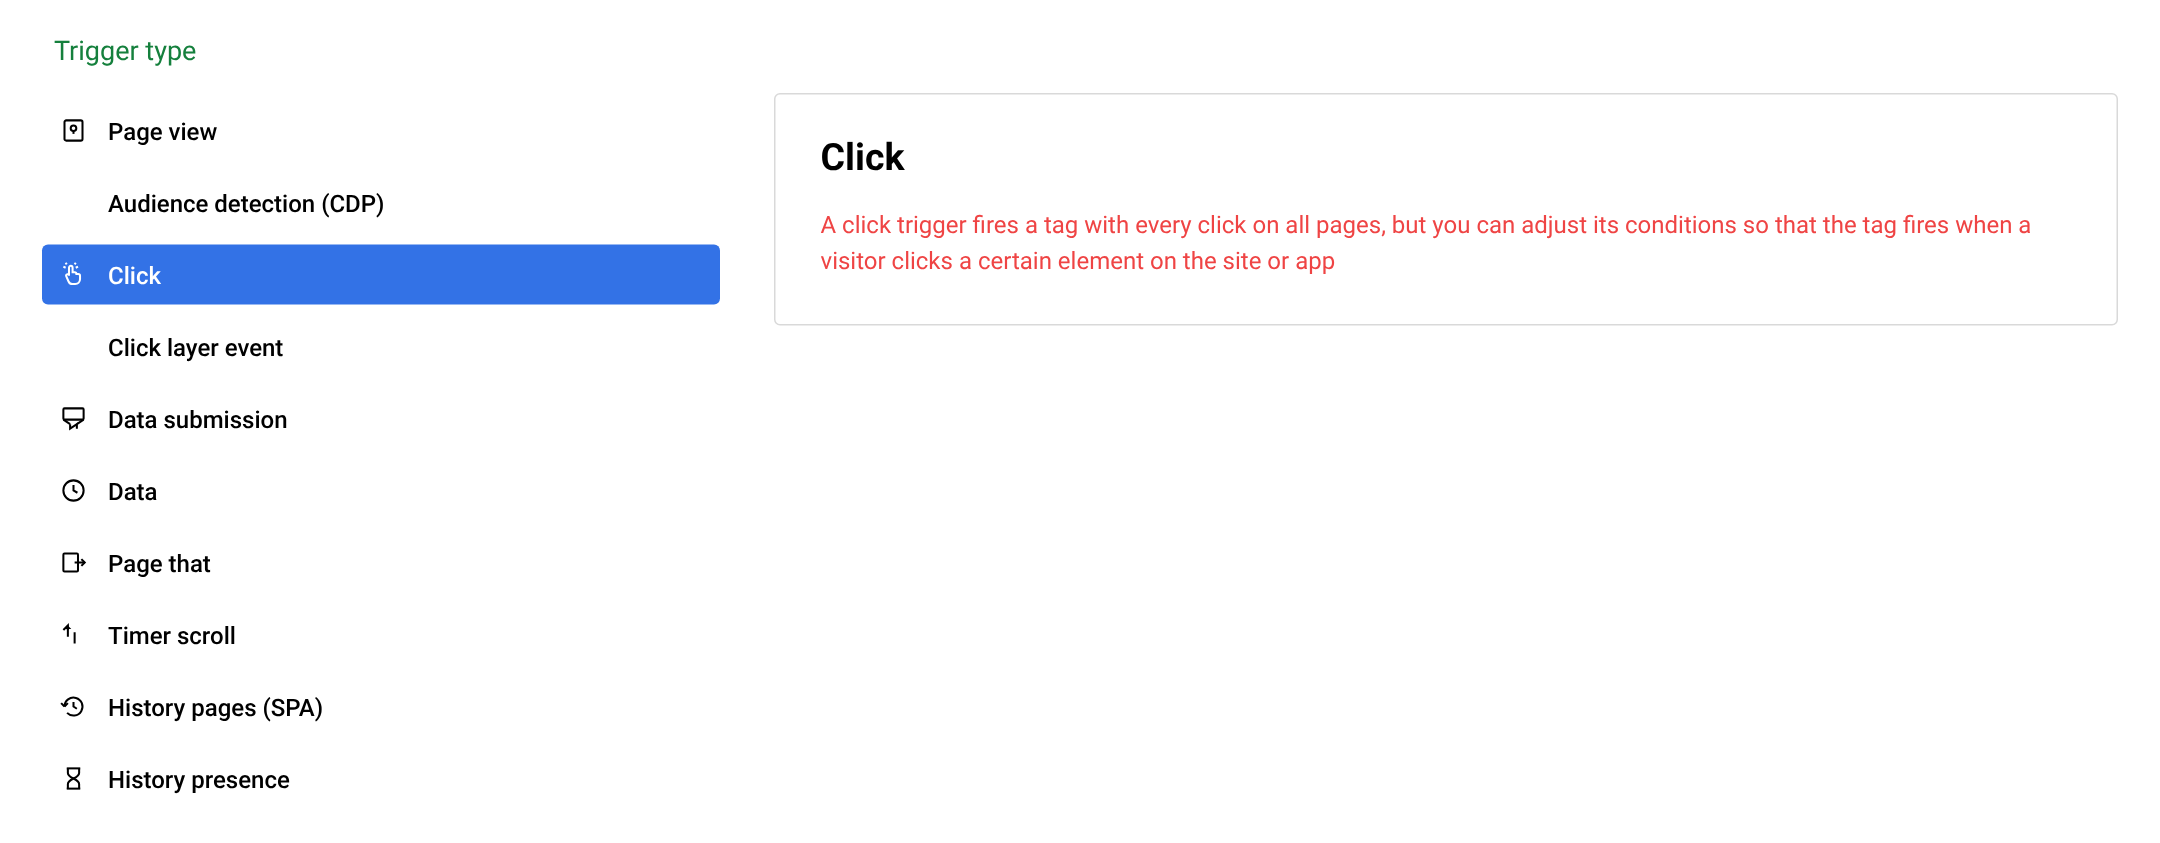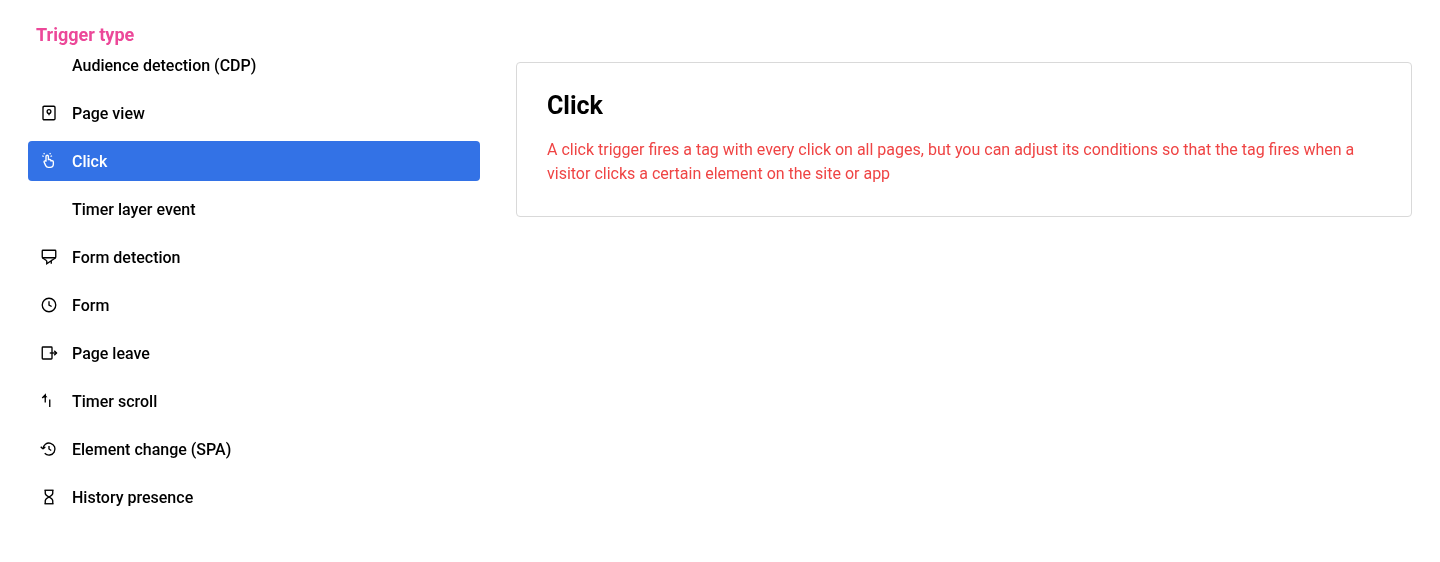--- a/index.html
+++ b/index.html
@@ -18,22 +18,23 @@
     .container {
       display: flex;
       gap: 36px;
     }
     .sidebar {
       width: 452px;
       flex-shrink: 0;
     }
     .section-title {
       font-size: 18px;
-      font-weight: 700;
-      color: #ec4899;
+      font-weight: 400;
+      color: #15803d;
+      margin-bottom: 22px;
       padding-left: 8px;
     }
     .trigger-list {
       display: flex;
       flex-direction: column;
       gap: 8px;
     }
     .trigger-item {
       display: flex;
       align-items: center;
@@ -89,41 +90,41 @@
 </head>
 <body>
 
 <div class="container">
   <div class="sidebar">
     <h2 class="section-title">Trigger type</h2>
     <div class="trigger-list">
 
       <div class="trigger-item">
         <span class="icon">
+          <svg viewBox="0 0 24 24" stroke-width="1.8">
+              <rect x="4" y="3" width="16" height="18" rx="1.5"></rect>
+              <circle cx="12" cy="10" r="2.5"></circle>
+              <path d="M12 12.5 L12 15"></path>
+            </svg>
+        </span>
+        <span>Page view</span>
+      </div>
+
+      <div class="trigger-item">
+        <span class="icon">
           <svg viewBox="0 0 24 24" stroke-width="0" fill="currentColor">
               <circle cx="8.5" cy="8" r="3.5"></circle>
               <path d="M2 19 C2 15 5 13 8.5 13 C12 13 15 15 15 19 Z"></path>
               <circle cx="16.5" cy="8.5" r="3"></circle>
               <path d="M13.5 19 C14 15.5 16 14 18 14 C20.5 14 22 16 22 19 Z"></path>
             </svg>
         </span>
         <span>Audience detection (CDP)</span>
       </div>
 
-      <div class="trigger-item">
-        <span class="icon">
-          <svg viewBox="0 0 24 24" stroke-width="1.8">
-              <rect x="4" y="3" width="16" height="18" rx="1.5"></rect>
-              <circle cx="12" cy="10" r="2.5"></circle>
-              <path d="M12 12.5 L12 15"></path>
-            </svg>
-        </span>
-        <span>Page view</span>
-      </div>
-
       <div class="trigger-item selected">
         <span class="icon">
           <svg viewBox="0 0 24 24" stroke-width="1.8">
               <path d="M8 13 L8 6 C8 5 8.7 4.3 9.6 4.3 C10.5 4.3 11.2 5 11.2 6 L11.2 10 L13 10 C13.9 10 14.6 10.7 14.6 11.6 L16.2 11.6 C17.1 11.6 17.8 12.3 17.8 13.2 L17.8 16 C17.8 18.5 16 20.5 13.5 20.5 L11 20.5 C9.5 20.5 8.2 19.5 7.6 18.2 L5.5 13.5 C5.2 12.8 5.6 12 6.4 11.8 C7.1 11.6 7.8 12 8 12.7 Z"></path>
               <path d="M5 6 L3 5"></path>
               <path d="M6 3 L5 1.5"></path>
               <path d="M13 3 L14 1.5"></path>
               <path d="M14 6 L16 5"></path>
             </svg>
         </span>
@@ -131,54 +132,54 @@
       </div>
 
       <div class="trigger-item">
         <span class="icon">
           <svg viewBox="0 0 24 24" stroke-width="0" fill="currentColor">
               <path d="M12 3 L21 8 L12 13 L3 8 Z"></path>
               <path d="M3 12 L12 17 L21 12 L21 13.5 L12 18.5 L3 13.5 Z"></path>
               <path d="M3 16 L12 21 L21 16 L21 17.5 L12 22.5 L3 17.5 Z"></path>
             </svg>
         </span>
-        <span>Timer layer event</span>
+        <span>Click layer event</span>
       </div>
 
       <div class="trigger-item">
         <span class="icon">
           <svg viewBox="0 0 24 24" stroke-width="1.8">
               <rect x="3" y="3" width="18" height="10" rx="1"></rect>
               <path d="M9 17 L9 21 L15 17 L15 21"></path>
               <path d="M3 13 L9 17"></path>
               <path d="M21 13 L15 17"></path>
             </svg>
         </span>
-        <span>Form detection</span>
+        <span>Data submission</span>
       </div>
 
       <div class="trigger-item">
         <span class="icon">
           <svg viewBox="0 0 24 24" stroke-width="1.8">
               <circle cx="12" cy="12" r="9"></circle>
               <path d="M12 7 L12 12 L15.5 14"></path>
             </svg>
         </span>
-        <span>Form</span>
+        <span>Data</span>
       </div>
 
       <div class="trigger-item">
         <span class="icon">
           <svg viewBox="0 0 24 24" stroke-width="1.8">
               <rect x="3" y="4" width="13" height="16" rx="1"></rect>
               <path d="M13 12 L22 12"></path>
               <path d="M19 9 L22 12 L19 15"></path>
             </svg>
         </span>
-        <span>Page leave</span>
+        <span>Page that</span>
       </div>
 
       <div class="trigger-item">
         <span class="icon">
           <svg viewBox="0 0 24 24" stroke-width="1.8">
               <path d="M7 8 L7 4 L3 8"></path>
               <path d="M7 4 L7 14"></path>
               <path d="M13 20 L17 16 L13 20 L9 16" fill="currentColor" stroke="none"></path>
               <path d="M13 20 L13 10" stroke-width="1.8"></path>
               <path d="M4 7 L7 4 L10 7" fill="currentColor" stroke="none"></path>
@@ -189,21 +190,21 @@
 
       <div class="trigger-item">
         <span class="icon">
           <svg viewBox="0 0 24 24" stroke-width="1.8">
               <path d="M4 12 A8 8 0 1 1 6.3 17.7"></path>
               <path d="M4 12 L1 9"></path>
               <path d="M4 12 L7 9"></path>
               <path d="M12 8 L12 12 L15 14"></path>
             </svg>
         </span>
-        <span>Element change (SPA)</span>
+        <span>History pages (SPA)</span>
       </div>
 
       <div class="trigger-item">
         <span class="icon">
           <svg viewBox="0 0 24 24" stroke-width="1.8">
               <path d="M6 3 L18 3"></path>
               <path d="M6 21 L18 21"></path>
               <path d="M7 3 L7 7 C7 9 10 11 12 12 C14 13 17 15 17 17 L17 21"></path>
               <path d="M17 3 L17 7 C17 9 14 11 12 12 C10 13 7 15 7 17 L7 21"></path>
             </svg>

